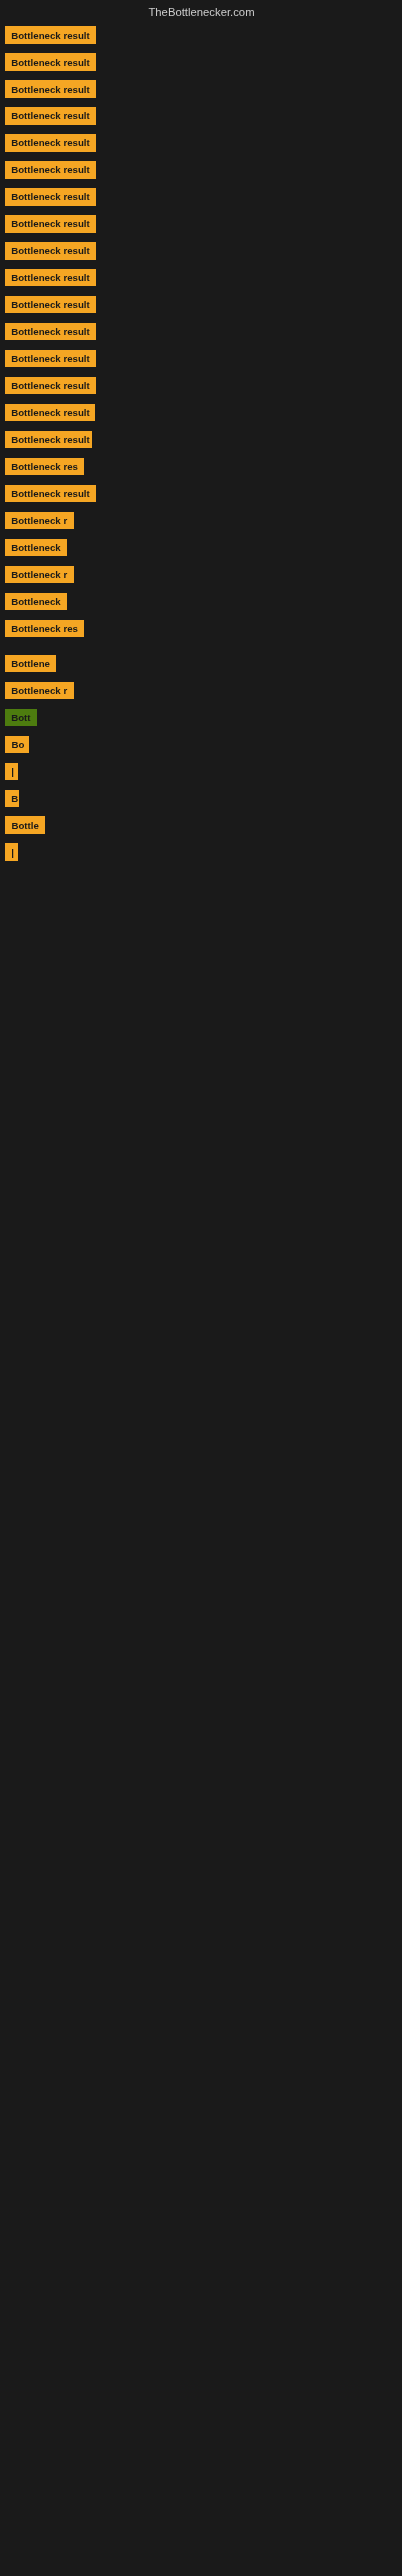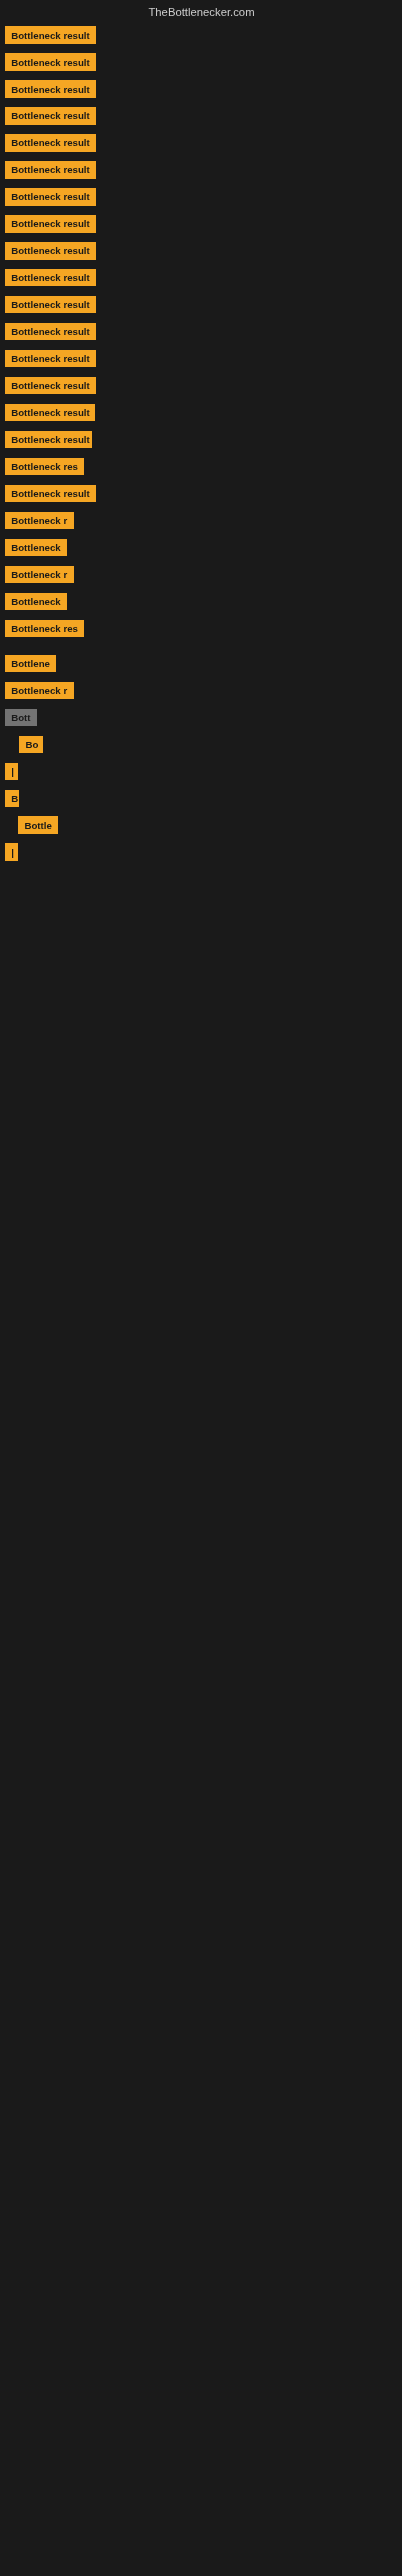--- a/index.html
+++ b/index.html
@@ -119,31 +119,31 @@
     <div class="bottleneck-row" style="padding-left: 4.8px;">
       <span class="bottleneck-badge" style="max-width: 81px; background-color: rgb(245, 166, 35);">Bottleneck res</span>
     </div>
     <div class="bottleneck-row" style="padding-left: 4.8px; margin-top: 8px;">
       <span class="bottleneck-badge" style="max-width: 56px; background-color: rgb(245, 166, 35);">Bottlene</span>
     </div>
     <div class="bottleneck-row" style="padding-left: 4.8px;">
       <span class="bottleneck-badge" style="max-width: 71px; background-color: rgb(245, 166, 35);">Bottleneck r</span>
     </div>
     <div class="bottleneck-row" style="padding-left: 4.8px;">
-      <span class="bottleneck-badge" style="max-width: 39px; background-color: #737373;">Bott</span>
+      <span class="bottleneck-badge" style="max-width: 39px; background-color: #4d7c0f;">Bott</span>
     </div>
-    <div class="bottleneck-row" style="padding-left: 19px;">
+    <div class="bottleneck-row" style="padding-left: 5px;">
       <span class="bottleneck-badge" style="max-width: 24px; background-color: rgb(245, 166, 35);">Bo</span>
     </div>
     <div class="bottleneck-row" style="padding-left: 4.8px;">
       <span class="bottleneck-badge" style="max-width: 8px; background-color: rgb(245, 166, 35);">|</span>
     </div>
     <div class="bottleneck-row" style="padding-left: 4.8px;">
       <span class="bottleneck-badge" style="max-width: 14.5px; background-color: rgb(245, 166, 35);">B</span>
     </div>
-    <div class="bottleneck-row" style="padding-left: 18px;">
+    <div class="bottleneck-row" style="padding-left: 5px;">
       <span class="bottleneck-badge" style="max-width: 44px; background-color: rgb(245, 166, 35);">Bottle</span>
     </div>
     <div class="bottleneck-row" style="padding-left: 4.8px;">
       <span class="bottleneck-badge" style="max-width: 8px; background-color: rgb(245, 166, 35);">|</span>
     </div>
   </div>
 
 
 </body></html>

